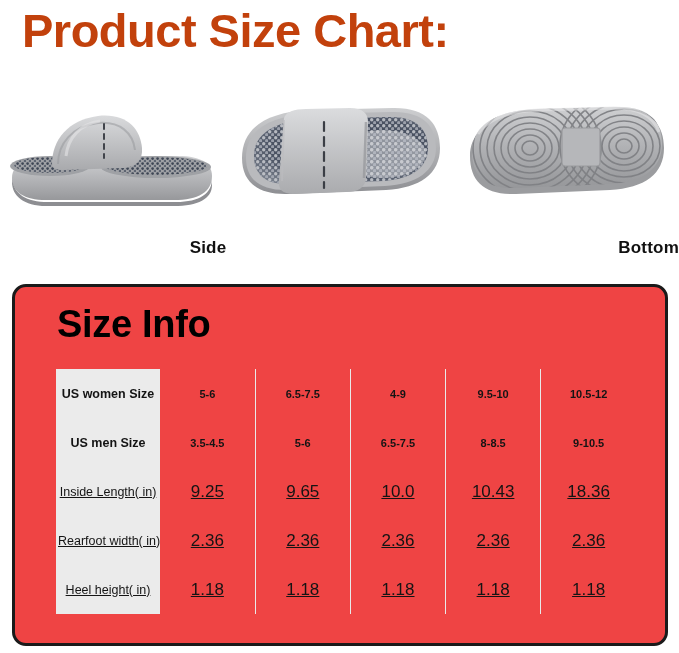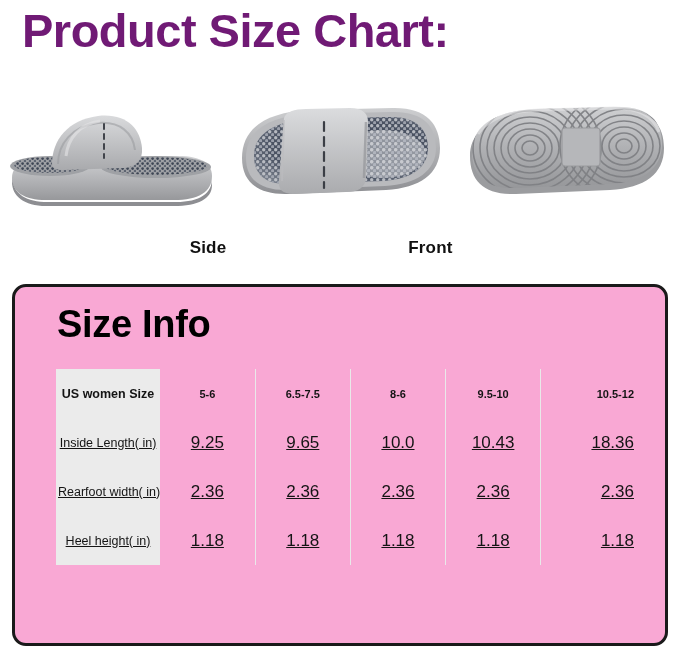--- a/index.html
+++ b/index.html
@@ -20,21 +20,21 @@
   }
 
   
   .title {
     position: absolute;
     left: 22px;
     top: 2px;
     font-size: 47px;
     font-weight: bold;
     letter-spacing: -0.5px;
-    color: #701a75;
+    color: #c2410c;
     line-height: 58px;
     white-space: nowrap;
     font-stretch: condensed;
   }
 
   
   .photo-strip {
     position: absolute;
     left: 0;
     top: 82px;
@@ -71,21 +71,21 @@
 
   
   .size-panel {
     position: absolute;
     left: 12px;
     top: 284px;
     width: 656px;
     height: 362px;
     border: 3px solid #1a1a1a;
     border-radius: 14px;
-    background: #f9a8d4;
+    background: #ef4444;
   }
 
   .panel-heading {
     position: absolute;
     left: 42px;
     top: 14px;
     font-size: 38px;
     font-weight: bold;
     color: #000000;
     letter-spacing: -0.3px;
@@ -102,21 +102,21 @@
     table-layout: fixed;
   }
   .size-table td {
     height: 49px;
     vertical-align: middle;
     text-align: center;
     border-right: 1px solid #e9e9e9;
     color: #141414;
     padding: 0 2px;
   }
-  .size-table td:last-child { border-right: none; text-align: right; }
+  .size-table td:last-child { border-right: none; }
 
   .size-table td.rowlabel {
     width: 104px;
     background: #ebebeb;
     border-right: none;
     text-align: center;
     white-space: nowrap;
     overflow: hidden;
   }
   tr.bold-row td { font-weight: bold; font-size: 11px; }
@@ -230,21 +230,20 @@
 
           <g stroke="#3b3e45" stroke-width="2.2" stroke-linecap="round">
             <line x1="92" y1="40" x2="92" y2="49"></line>
             <line x1="92" y1="55" x2="92" y2="64"></line>
             <line x1="92" y1="70" x2="92" y2="79"></line>
             <line x1="92" y1="85" x2="92" y2="94"></line>
             <line x1="92" y1="100" x2="92" y2="106"></line>
           </g>
         </svg>
       </div>
-      <div class="view-label">Front</div>
     </div>
 
     <div class="photo-cell">
       <div class="photo-stage">
         <svg class="sandal-svg" width="215" height="142" viewBox="0 0 215 142" xmlns="http://www.w3.org/2000/svg">
           <defs>
             <linearGradient id="outsole" x1="0" y1="0" x2="0" y2="1">
               <stop offset="0%" stop-color="#cfd0d2"></stop>
               <stop offset="50%" stop-color="#b0b1b4"></stop>
               <stop offset="100%" stop-color="#96979a"></stop>
@@ -282,38 +281,47 @@
             <ellipse cx="166" cy="64" rx="50" ry="43"></ellipse>
             <ellipse cx="166" cy="64" rx="57" ry="49"></ellipse>
             <ellipse cx="166" cy="64" rx="64" ry="55"></ellipse>
           </g>
 
           <rect x="104" y="46" width="38" height="38" rx="3" fill="#b6b7ba" stroke="#9a9b9e" stroke-width="1.2"></rect>
 
           <path d="M20 52 C30 36 54 29 82 28 L156 26 C182 26 196 35 201 50" fill="none" stroke="#e2e3e4" stroke-width="3" opacity="0.6"></path>
         </svg>
       </div>
+      <div class="view-label">Bottom</div>
     </div>
   </div>
 
   <div class="size-panel">
     <div class="panel-heading">Size Info</div>
 
     <table class="size-table">
       <tbody>
 
         <tr class="bold-row">
           <td class="rowlabel">US women Size</td>
           <td>5-6</td>
           <td>6.5-7.5</td>
-          <td>8-6</td>
+          <td>4-9</td>
           <td>9.5-10</td>
           <td>10.5-12</td>
         </tr>
 
+        <tr class="bold-row">
+          <td class="rowlabel">US men Size</td>
+          <td>3.5-4.5</td>
+          <td>5-6</td>
+          <td>6.5-7.5</td>
+          <td>8-8.5</td>
+          <td>9-10.5</td>
+        </tr>
 
         <tr class="plain-row">
           <td class="rowlabel">Inside Length( in)</td>
           <td>9.25</td>
           <td>9.65</td>
           <td>10.0</td>
           <td>10.43</td>
           <td>18.36</td>
         </tr>
 

